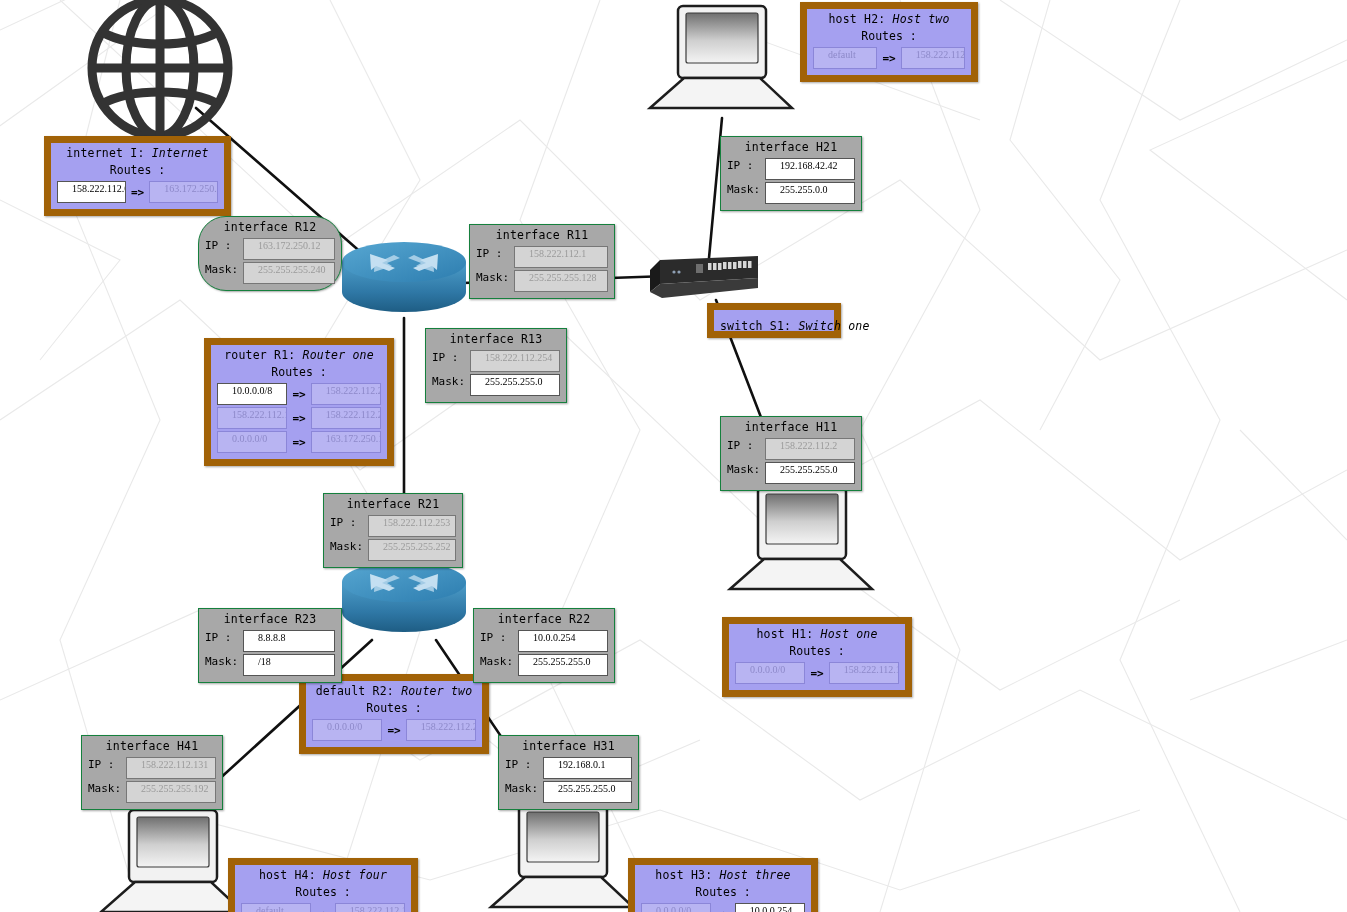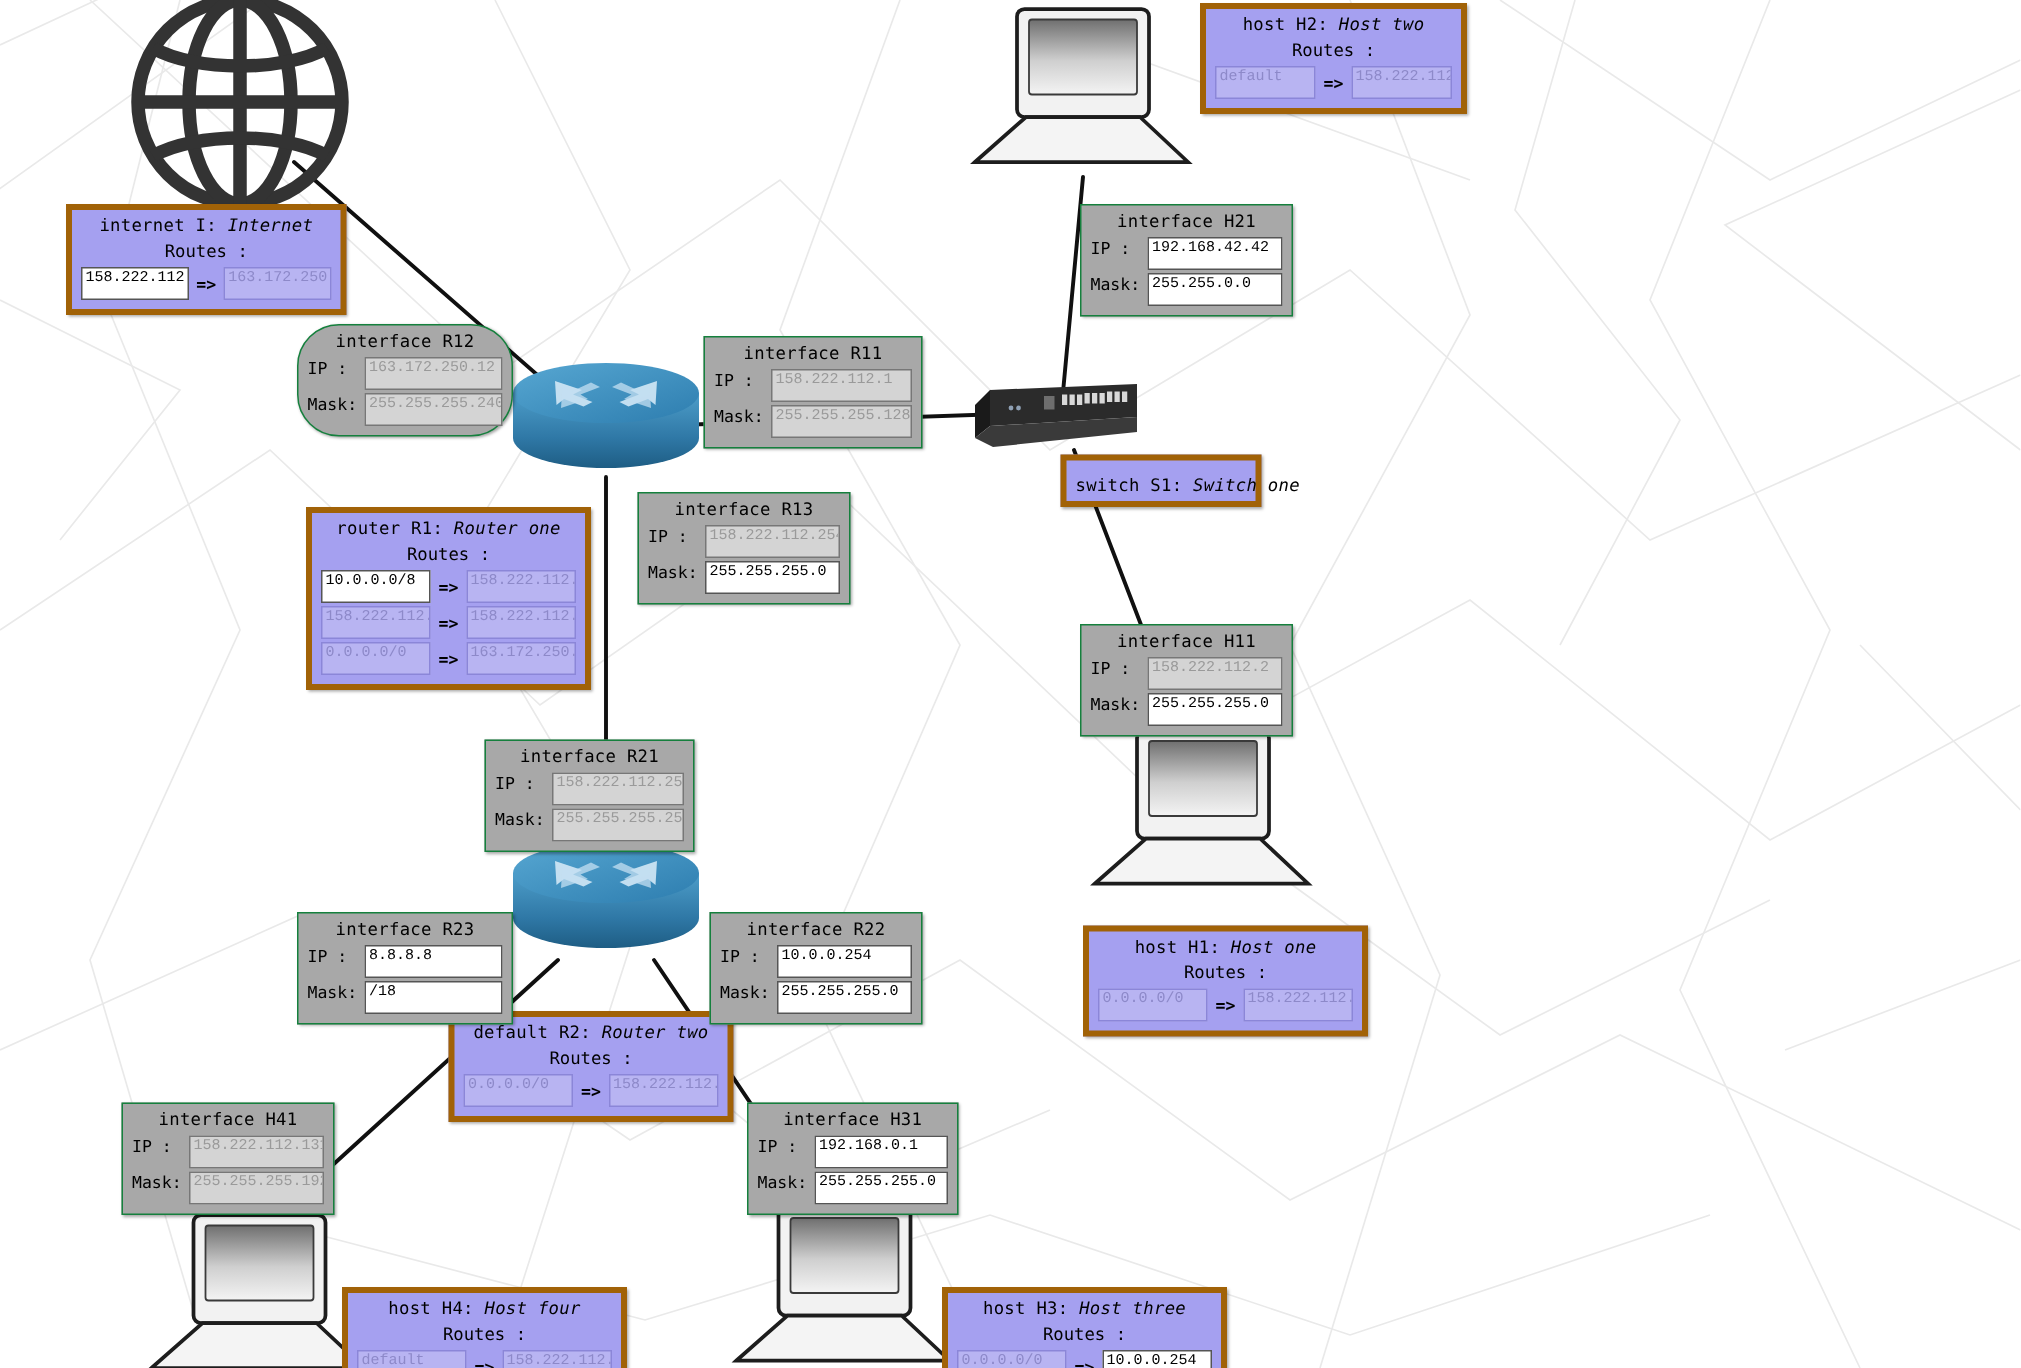--- a/index.html
+++ b/index.html
@@ -60,21 +60,21 @@
     color: #000;
     white-space: nowrap;
   }
   .box.iface {
     background: #a8a8a8;
     border: 1px solid #15803d;
     box-shadow: 1px 1px 2px rgba(0,0,0,.35);
   }
   .box.devbox {
     background: #a5a0f0;
-    border: 4px solid #a16207;
+    border: 7px solid #a16207;
     box-shadow: 1px 1px 2px rgba(0,0,0,.35);
   }
   .box .title {
     text-align: center;
     font-size: 11.5px;
     letter-spacing: .2px;
     padding-bottom: 2px;
   }
   .box .title .alias {
     font-style: italic;
@@ -92,23 +92,23 @@
   }
   .field-row .lbl {
     font-size: 11px;
     width: 34px;
     flex: 0 0 auto;
   }
   .inp {
     box-sizing: border-box;
     height: 22px;
     line-height: 13px;
-    font-family: Liberation Mono, monospace;
+    font-family: Liberation Serif, serif;
     font-size: 10px;
-    padding: 0 2px;
+    padding: 0 14px;
     border: 1px solid #777;
     background: #d4d4d4;
     color: #9a9a9a;
     overflow: hidden;
     text-overflow: clip;
   }
   .inp.active {
     background: #ffffff;
     color: #000000;
     border: 1px solid #555;

